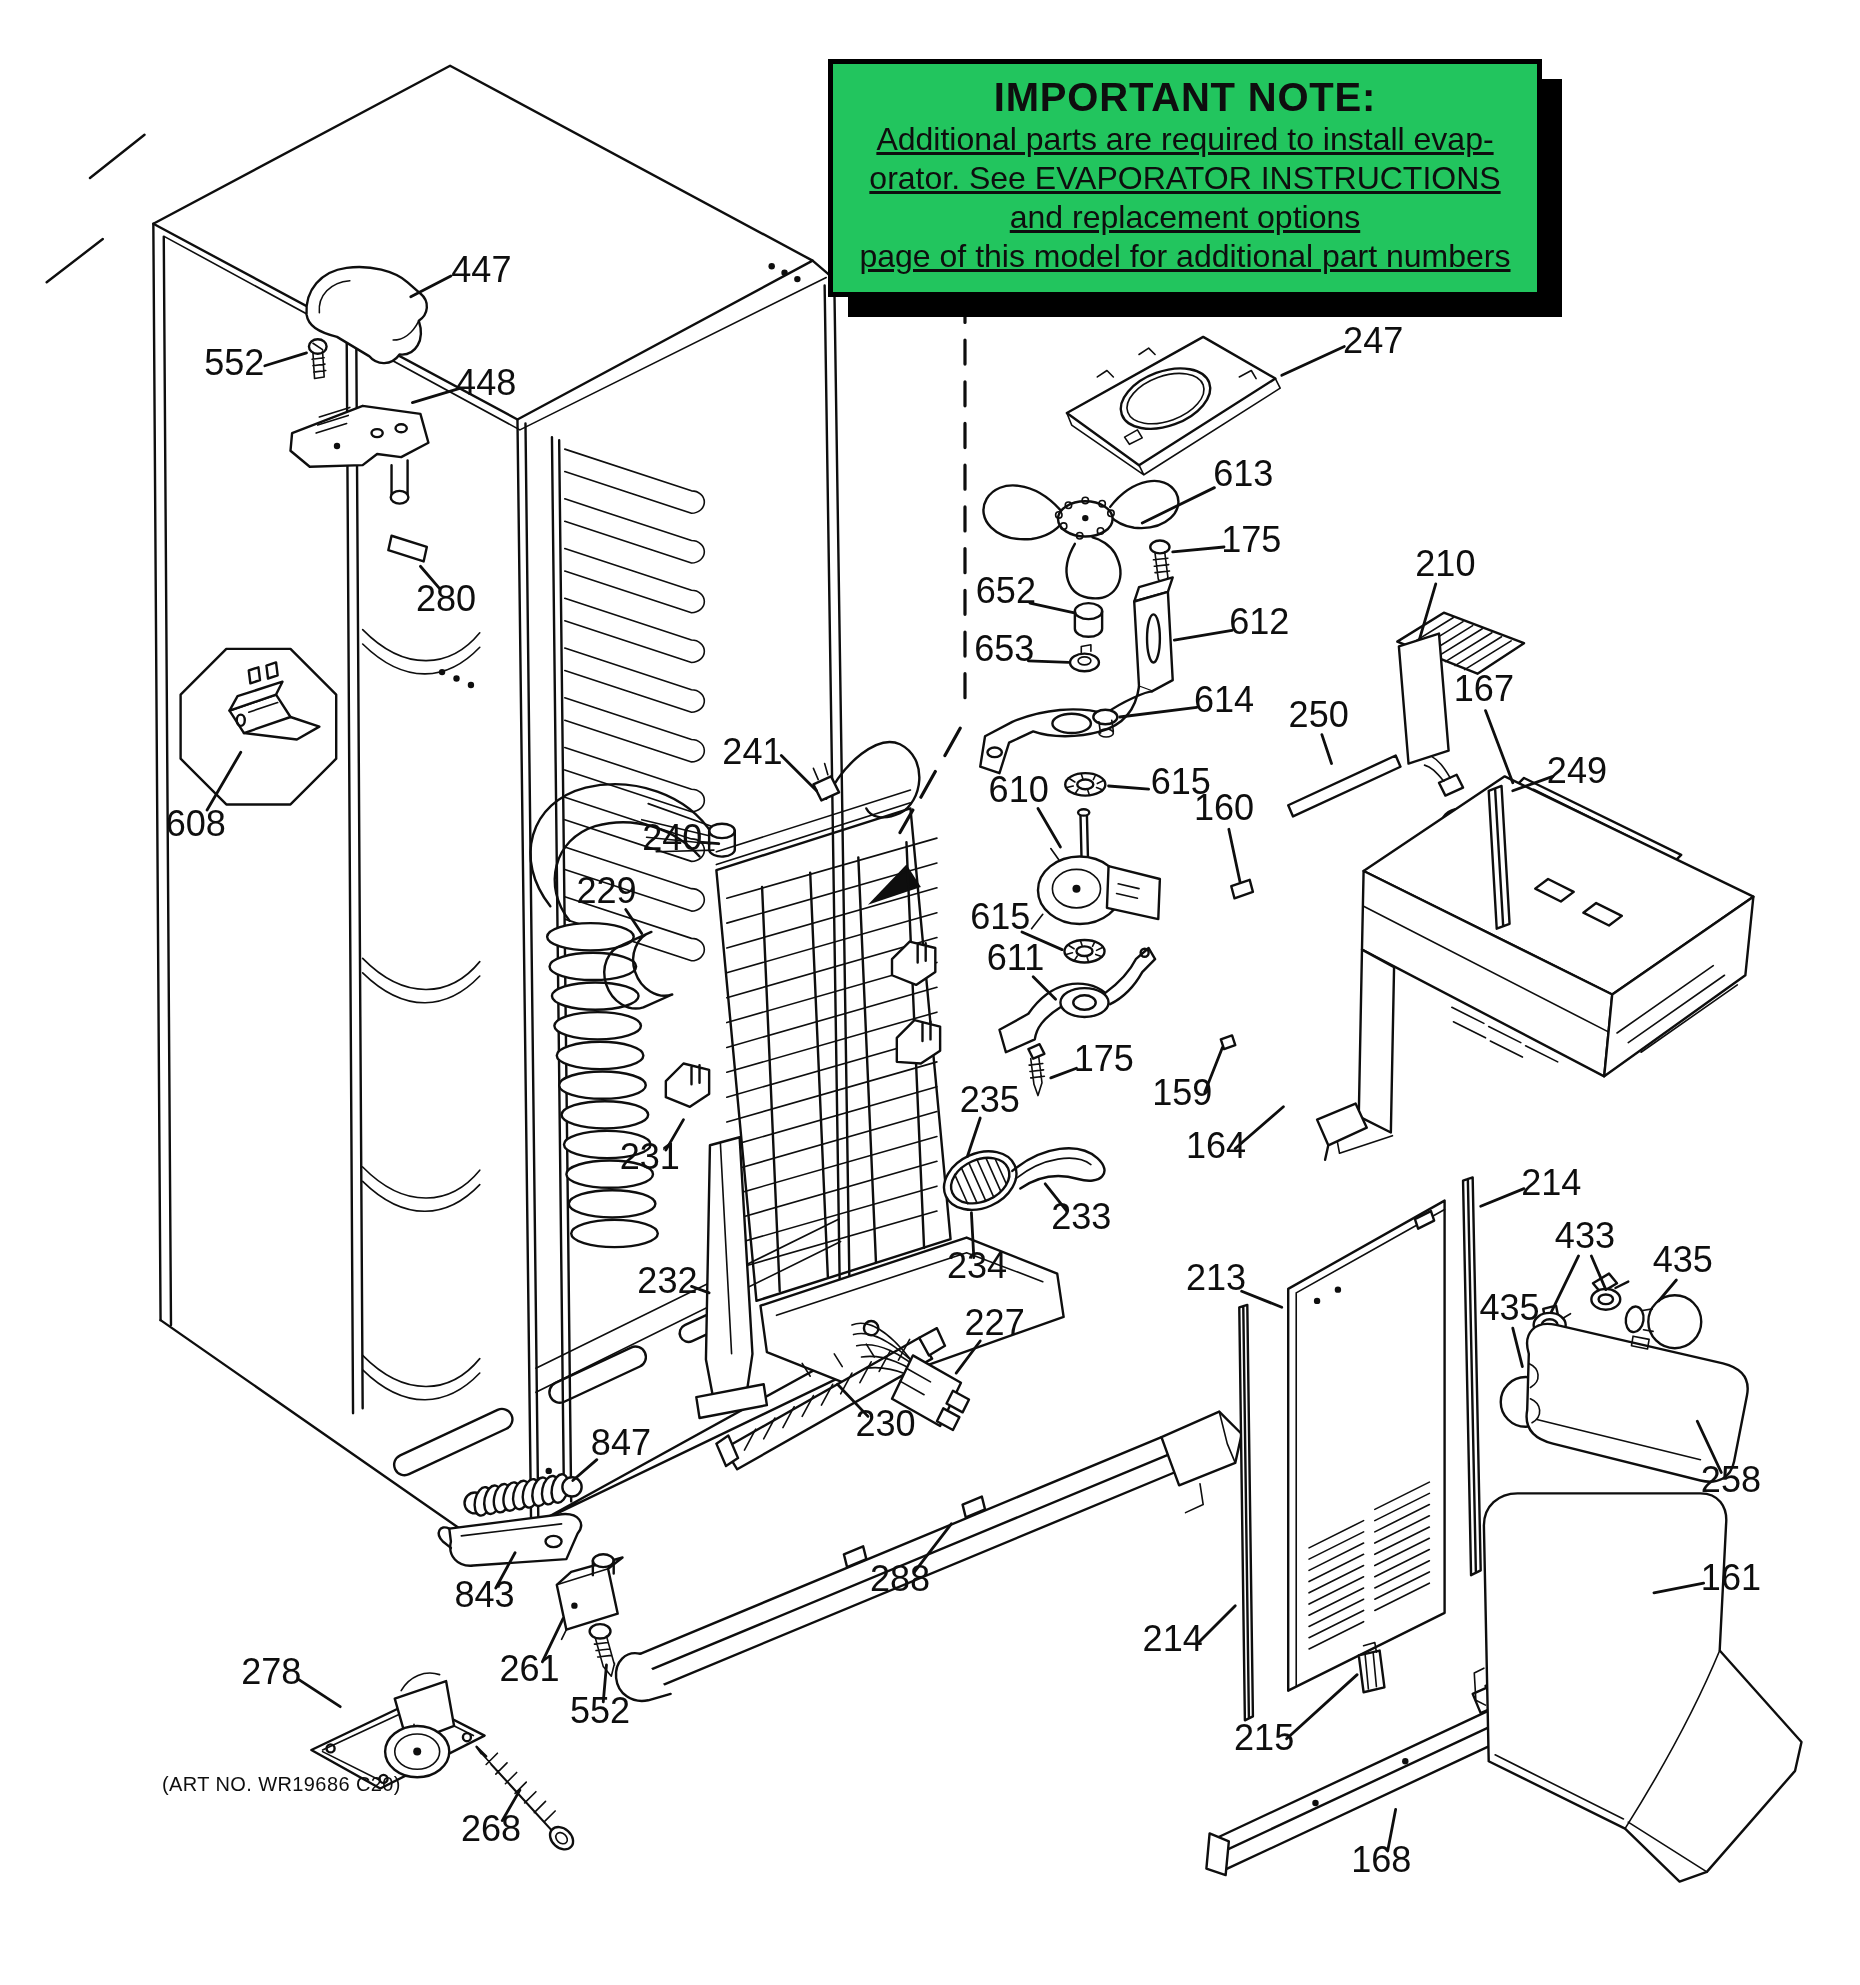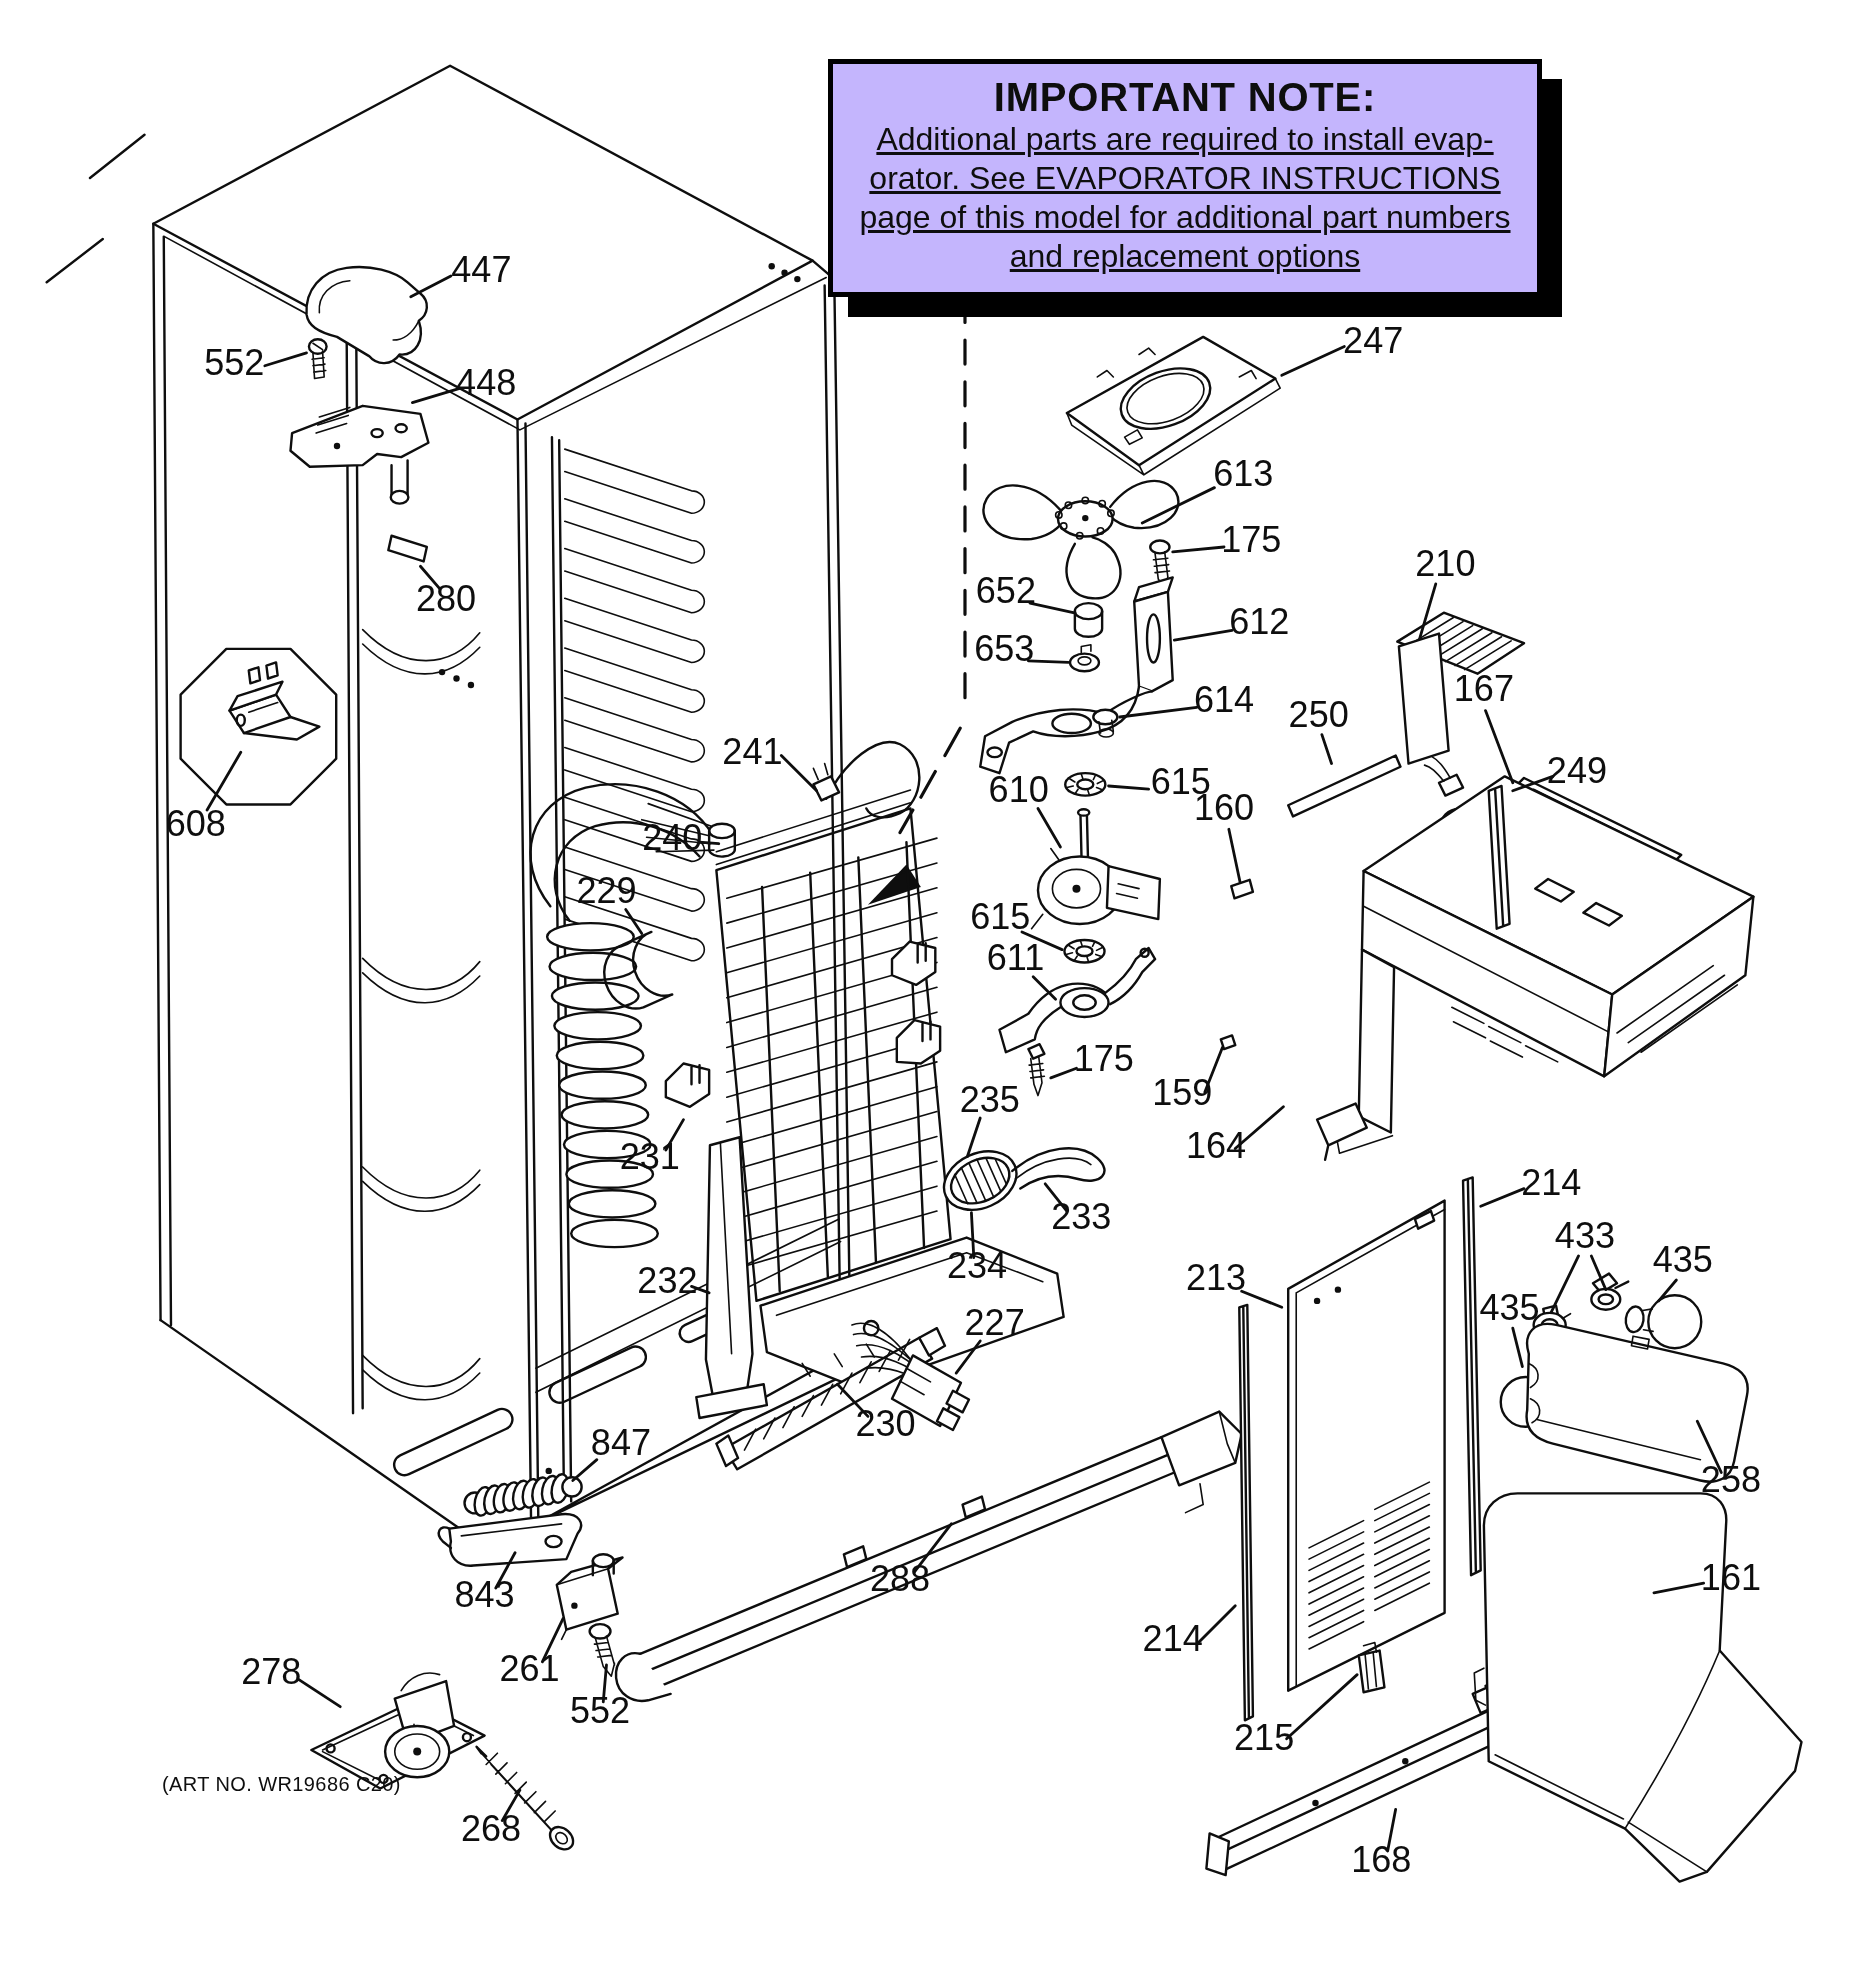--- a/index.html
+++ b/index.html
@@ -9,21 +9,21 @@
   svg .ln, svg path, svg line, svg ellipse, svg circle, svg rect, svg polygon, svg polyline{
        stroke:#0e0e0e;stroke-width:3;fill:none;stroke-linecap:round;stroke-linejoin:round;}
   svg .w{fill:#ffffff;}
   svg .k{fill:#0e0e0e;stroke:none;}
   svg .thin{stroke-width:2;}
   svg .thick{stroke-width:4;}
   svg .dash{stroke-dasharray:30 22;stroke-width:4;}
   svg text.part-label{font-family:"Liberation Sans",sans-serif;font-size:45px;fill:#0e0e0e;
        stroke:none;text-anchor:middle;}
   svg line.leader{stroke:#0e0e0e;stroke-width:3.5;}
-  .note-box{position:absolute;left:828px;top:59px;width:688px;background:#c4b5fd;
+  .note-box{position:absolute;left:828px;top:59px;width:688px;background:#22c55e;
        border:5.6px solid #000;box-shadow:20px 20px 0 0 #000;text-align:center;
        padding:11.2px 8px 16px 8px;}
   .note-title{font-size:40px;font-weight:bold;letter-spacing:0.8px;}
   .note-line{font-size:32px;line-height:1.22;text-decoration:underline;}
   .art-no{position:absolute;left:162px;top:1773px;font-size:20px;font-weight:normal;letter-spacing:0.4px;}
 </style>
 </head>
 <body>
 
 <div class="page">
@@ -566,20 +566,20 @@
         <text x="1576" y="2182" class="part-label">215</text>
         <line x1="1730" y1="2308" x2="1740" y2="2256" class="leader"></line>
         <text x="1722" y="2334" class="part-label">168</text>
       </g>
   </svg>
 
   <div class="note-box">
     <div class="note-title">IMPORTANT NOTE:</div>
     <div class="note-line">Additional parts are required to install evap-</div>
     <div class="note-line">orator.  See EVAPORATOR INSTRUCTIONS</div>
+    <div class="note-line">and replacement options</div>
     <div class="note-line">page of this model for additional part numbers</div>
-    <div class="note-line">and replacement options</div>
   </div>
 
   <div class="art-no">(ART NO. WR19686 C20)</div>
 
 </div>
 
 
 </body></html>

